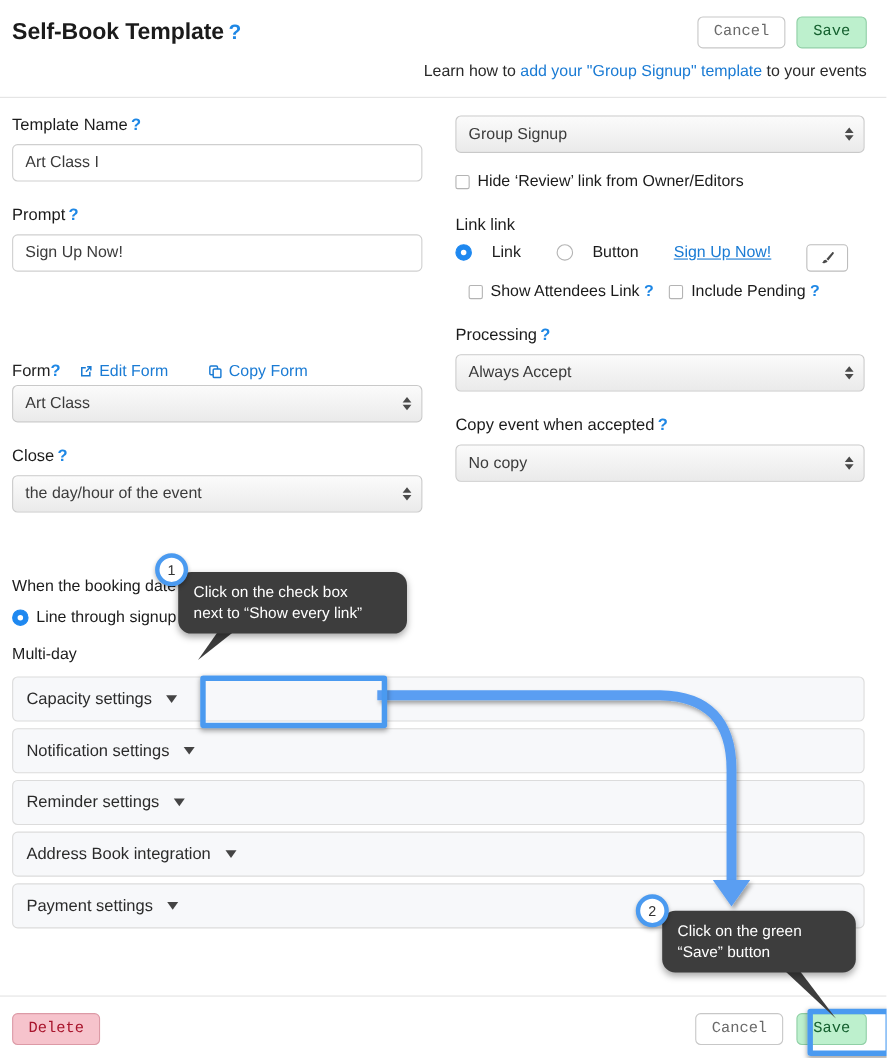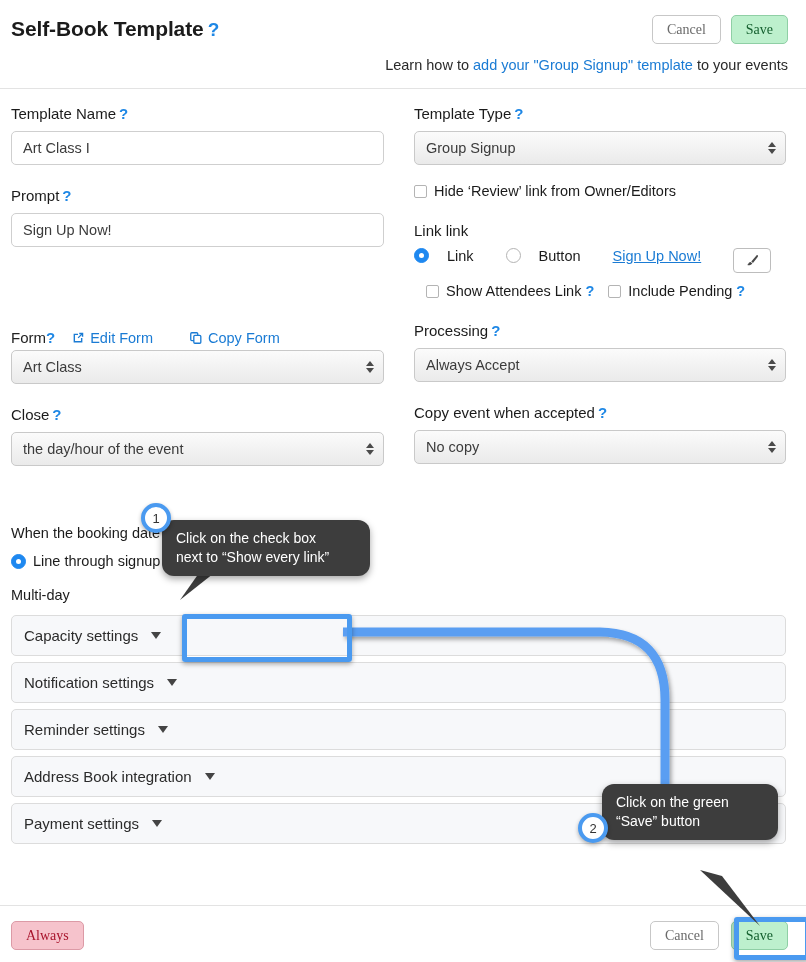--- a/index.html
+++ b/index.html
@@ -17,21 +17,21 @@
   
   .header{position:absolute;left:0;top:0;width:806px;height:88px;}
   .page-title{
     position:absolute;left:11px;top:17px;
     font-size:21px;font-weight:600;color:#1b1b1b;letter-spacing:-0.1px;
   }
   .help-q{color:#1e87e5;font-weight:bold;}
   .title-q{font-size:19px;margin-left:4px;}
   .hdr-btns{position:absolute;right:18px;top:15px;display:flex;gap:10px;}
   .btn{
-    font-family:Liberation Serif, serif;
+    font-family:Liberation Mono, monospace;
     font-size:14px;
     border-radius:5px;
     padding:5px 14px;
     background:#fff;
     border:1px solid #c7c7c7;
     color:#6a6a6a;
     cursor:pointer;
     line-height:17px;
   }
   .btn-save{
@@ -229,23 +229,20 @@
       <span>the day/hour of the event</span>
       <span class="spin">
           <i class="up"></i>
           <i class="dn"></i>
         </span>
     </div>
   </div>
 
   <div class="col-r">
 
-    <div class="fld-label">
-      <span>Template Type</span><span class="help-q q">?</span>
-    </div>
     <div class="sel">
       <span>Group Signup</span>
       <span class="spin">
           <i class="up"></i>
           <i class="dn"></i>
         </span>
     </div>
 
     <div style="height:18px"></div>
 
@@ -341,21 +338,21 @@
       <span class="caret"></span>
     </div>
     <div class="acc">
       <span>Payment settings</span>
       <span class="caret"></span>
     </div>
   </div>
 
   <div class="foot-rule"></div>
   <div class="foot">
-    <button class="btn btn-delete del">Always</button>
+    <button class="btn btn-delete del">Delete</button>
     <div class="rt">
       <button class="btn">Cancel</button>
       <button class="btn btn-save">Save</button>
     </div>
   </div>
 
   <div class="overlay">
 
     <svg width="806" height="962" style="position:absolute;left:0;top:0;">
       <defs>
@@ -375,20 +372,20 @@
     </svg>
     <div class="tip" style="left:162px;top:520px;width:180px;">
       <div>Click on the check box</div>
       <div>next to “Show every link”</div>
     </div>
     <div class="badge" style="left:141px;top:503px;">1</div>
 
     <svg width="100" height="70" style="position:absolute;left:700px;top:870px;">
       <polygon points="0,0 60,56 22,6" fill="#3d3d3d"></polygon>
     </svg>
-    <div class="tip" style="left:602px;top:784px;width:148px;">
+    <div class="tip" style="left:602px;top:828px;width:148px;">
       <div>Click on the green</div>
       <div>“Save” button</div>
     </div>
     <div class="badge" style="left:578px;top:813px;">2</div>
   </div>
 
 </div>
 
 </body></html>

